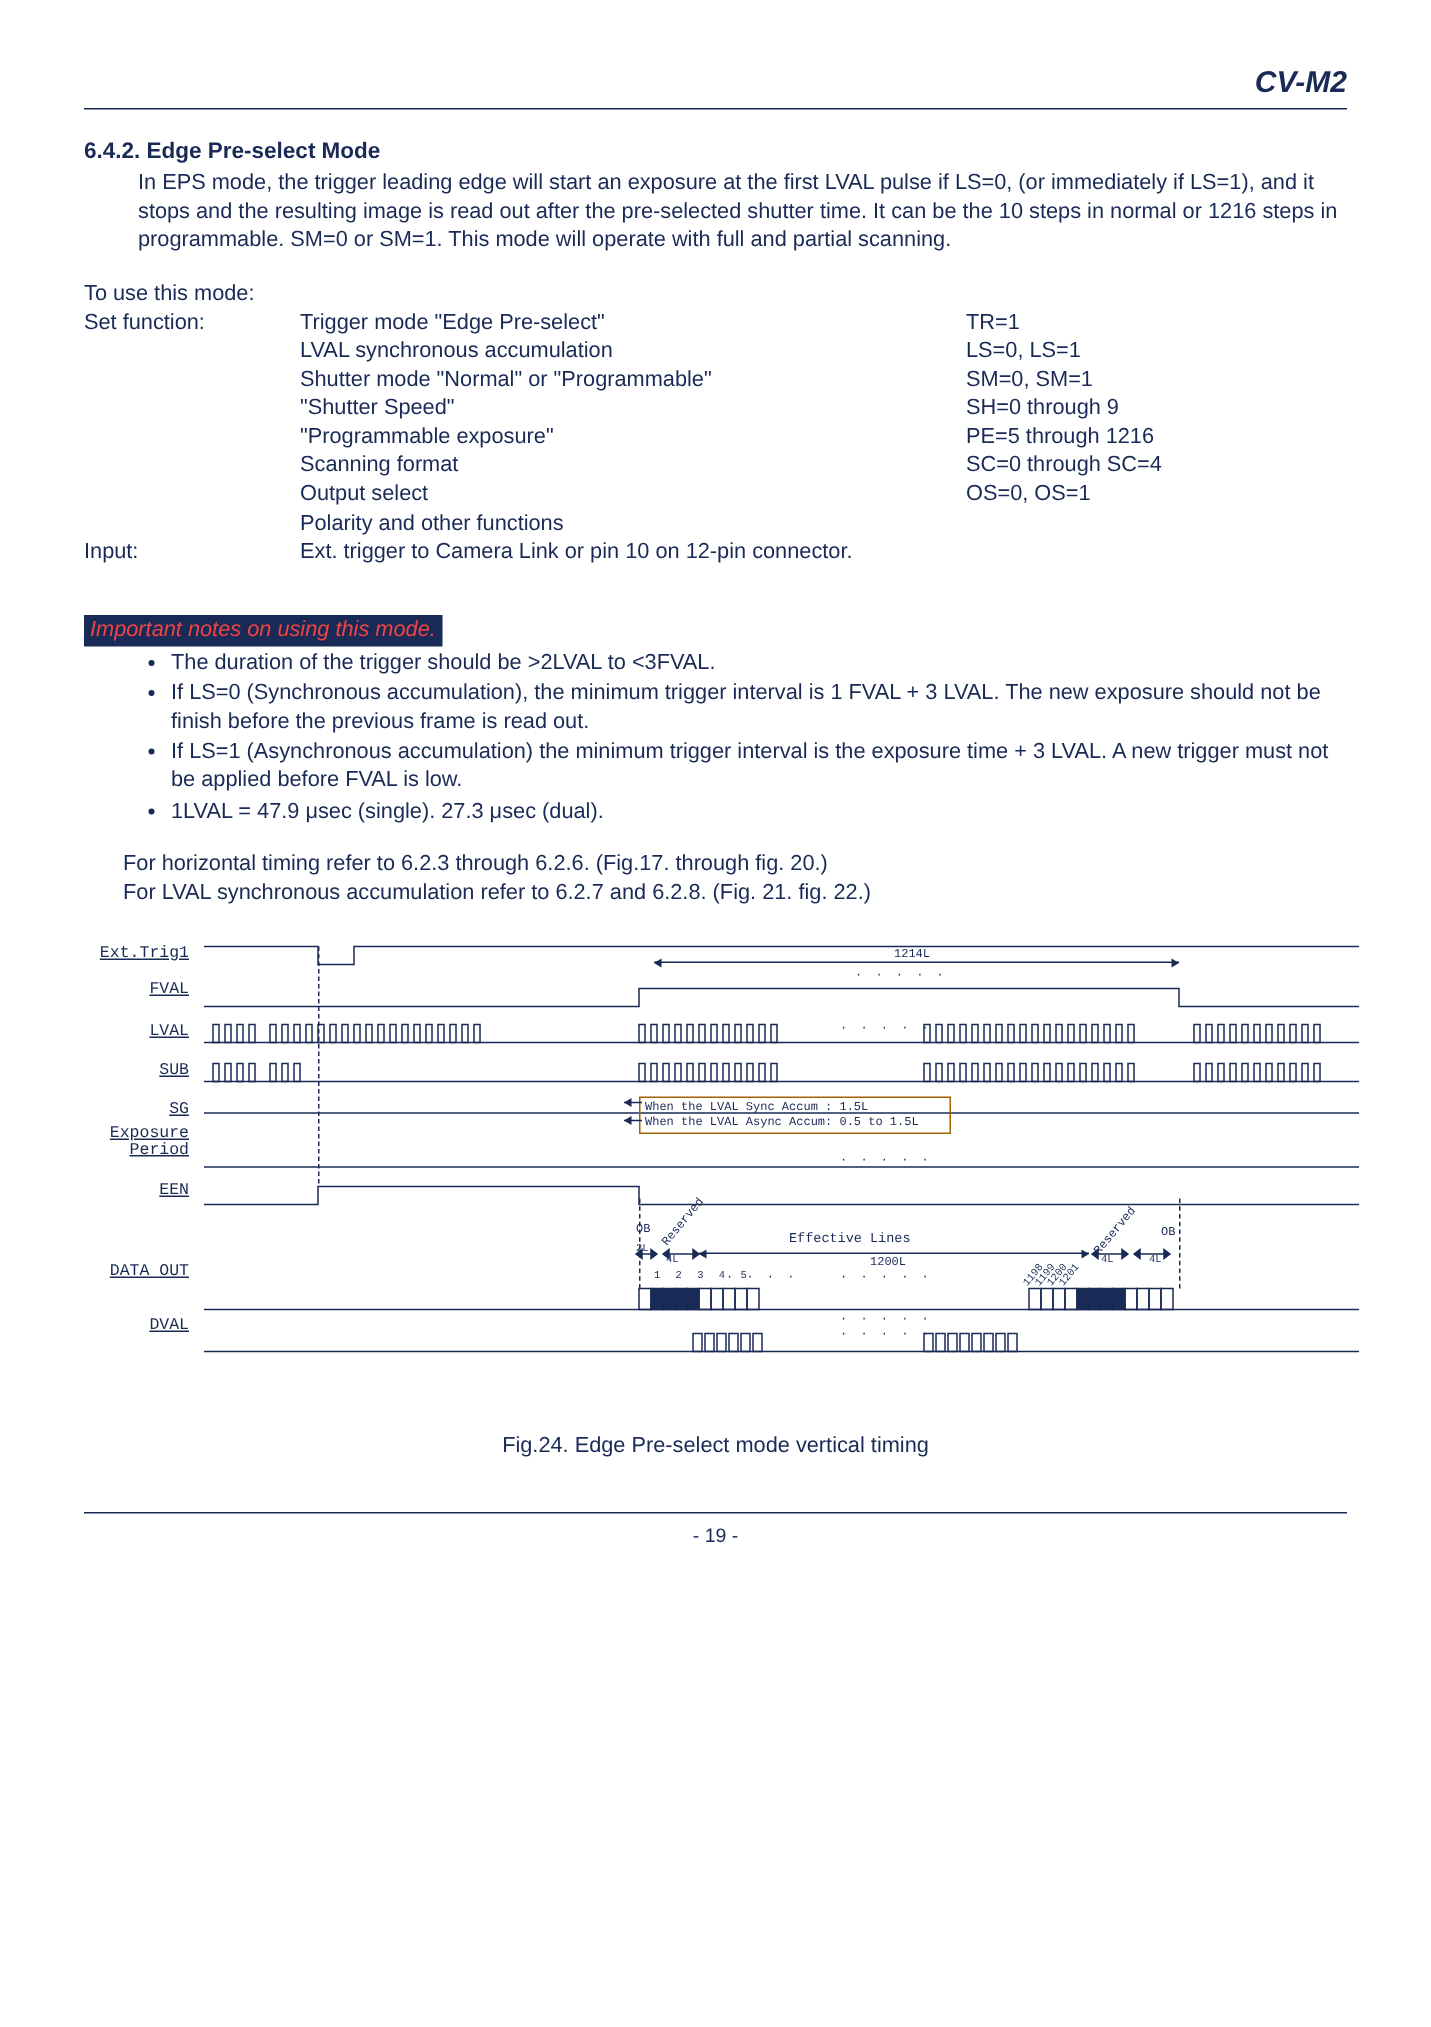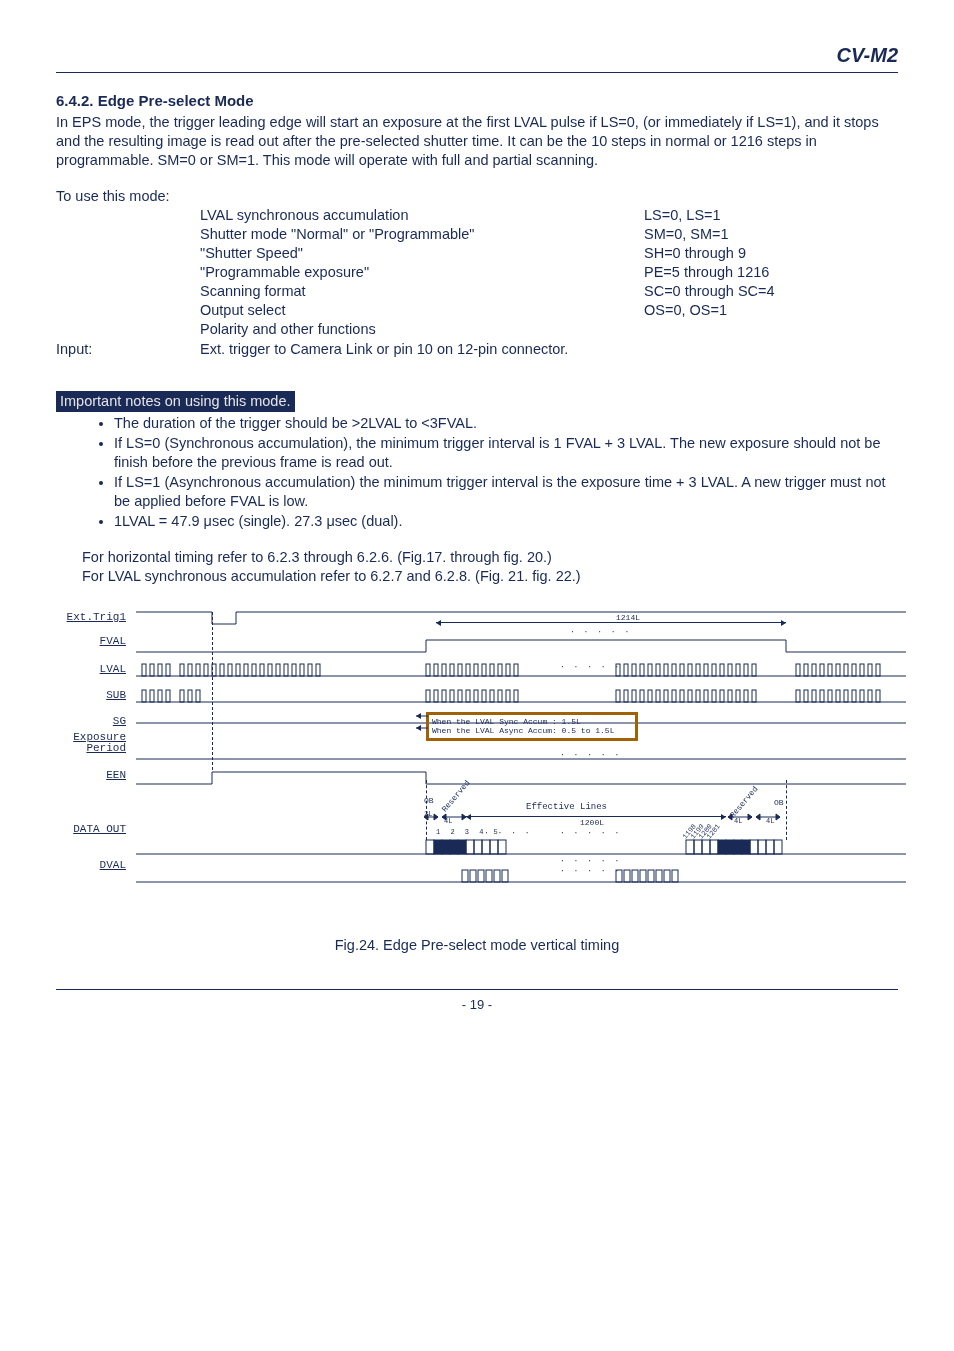--- a/index.html
+++ b/index.html
@@ -18,31 +18,31 @@
     font-style: italic;
     font-weight: bold;
     font-size: 20px;
     margin-bottom: 4px;
   }
   .hr-top { border: none; border-top: 1.5px solid #1a2a56; margin: 2px 0 18px 0; }
   .hr-bottom { border: none; border-top: 1.5px solid #1a2a56; margin: 22px 0 6px 0; }
 
   .sect-title { font-weight: bold; font-size: 15px; margin-bottom: 2px; }
   p { margin: 0; }
-  .para1 { margin-bottom: 16px; }
+  .para1 { margin-bottom: 16px; margin-left: 36px; }
 
   .settings-table { display: table; margin-bottom: 32px; }
   .srow { display: table-row; }
   .scell { display: table-cell; vertical-align: top; padding: 0 4px 0 0; }
   .col-a { width: 140px; }
   .col-b { width: 440px; }
 
   .notes-head {
-    background: #1a2a56; color: #e5e5e5;
-    display: inline-block; padding: 1px 4px; margin-bottom: 2px;
+    background: #1a2a56; color: #ef4444;
+    display: inline-block; padding: 1px 4px; margin-bottom: 2px; font-style: italic;
   }
   ul.notes { margin: 0 0 16px 0; padding-left: 58px; }
   ul.notes li { margin-bottom: 1px; }
 
   .refs { margin-bottom: 24px; margin-left: 26px; }
 
   
   .diagram {
     display: flex;
     font-family: "Courier New", monospace;
@@ -53,21 +53,21 @@
   }
   .labels {
     width: 70px; display:flex; flex-direction:column; text-align:right;
     font-family: "Courier New", monospace; font-size:11px;
   }
   .labels span { display:block; }
   .lanes { flex:1; position:relative; }
   .gap-dots { letter-spacing:2px; padding:0 4px; font-size:7px; }
 
   .note-box {
-    position:absolute; border:3px solid #a16207;
+    position:absolute; border:1px solid #a16207;
     font-size:8px; padding:2px 3px; line-height:1.2;
   }
 
   .arrow-left { position:absolute; border-top:1px solid #1a2a56; height:1px; }
   .arrow-left::before, .arrow-left::after {
     content:""; position:absolute; top:-3px; width:0; height:0;
     border-top:3px solid transparent; border-bottom:3px solid transparent;
   }
   .arrow-left::before { left:0; border-right:5px solid #1a2a56; }
   .arrow-left::after { right:0; border-left:5px solid #1a2a56; }
@@ -97,20 +97,25 @@
 <div class="sect-title">6.4.2. Edge Pre-select Mode</div>
 <p class="para1">
   <span>In EPS mode, the trigger leading edge will start an exposure at the first LVAL pulse if LS=0, (or immediately if LS=1), and it stops and the resulting image is read out after the pre-selected shutter time. It can be the 10 steps in normal or 1216 steps in programmable. SM=0 or SM=1. This mode will operate with full and partial scanning.</span><br>
 </p>
 
 <div class="settings-table">
   <div class="srow">
     <div class="scell col-a">To use this mode:</div>
     <div class="scell col-b"></div>
       <div class="scell"></div>
+  </div>
+  <div class="srow">
+    <div class="scell col-a">Set function:</div>
+    <div class="scell col-b">Trigger mode "Edge Pre-select"</div>
+    <div class="scell">TR=1</div>
   </div>
   <div class="srow">
       <div class="scell col-a"></div>
     <div class="scell col-b">LVAL synchronous accumulation</div>
     <div class="scell">LS=0, LS=1</div>
   </div>
   <div class="srow">
       <div class="scell col-a"></div>
     <div class="scell col-b">Shutter mode "Normal" or "Programmable"</div>
     <div class="scell">SM=0, SM=1</div>
@@ -176,21 +181,21 @@
 
   <div class="lanes">
 
     <div class="vline" style="left:86px; top:2px; height:158px;"></div>
 
     <svg class="svgd" style="left:0; top:0; width:780px; height:18px;">
       <polyline points="10,2 86,2 86,14 110,14 110,2 780,2" fill="none" stroke="#1a2a56" stroke-width="1"></polyline>
     </svg>
 
     <div class="arrow-left" style="left:310px; top:12px; width:350px;"></div>
-    <div class="small-lbl" style="left:490px; top:3px;">1214L</div>
+    <div class="small-lbl" style="left:470px; top:3px;">1214L</div>
     <div class="gap-dots small-lbl" style="left:440px; top:17px;">· · · · ·</div>
 
     <svg class="svgd" style="left:0; top:28; width:780px; height:18px;">
       <polyline points="10,14 300,14 300,2 660,2 660,14 780,14" fill="none" stroke="#1a2a56" stroke-width="1"></polyline>
     </svg>
 
     <svg class="svgd" style="left:0; top:52; width:780px; height:18px;">
       <g stroke="#1a2a56" fill="none" stroke-width="1">
         <line x1="10" y1="14" x2="780" y2="14"></line>
 

